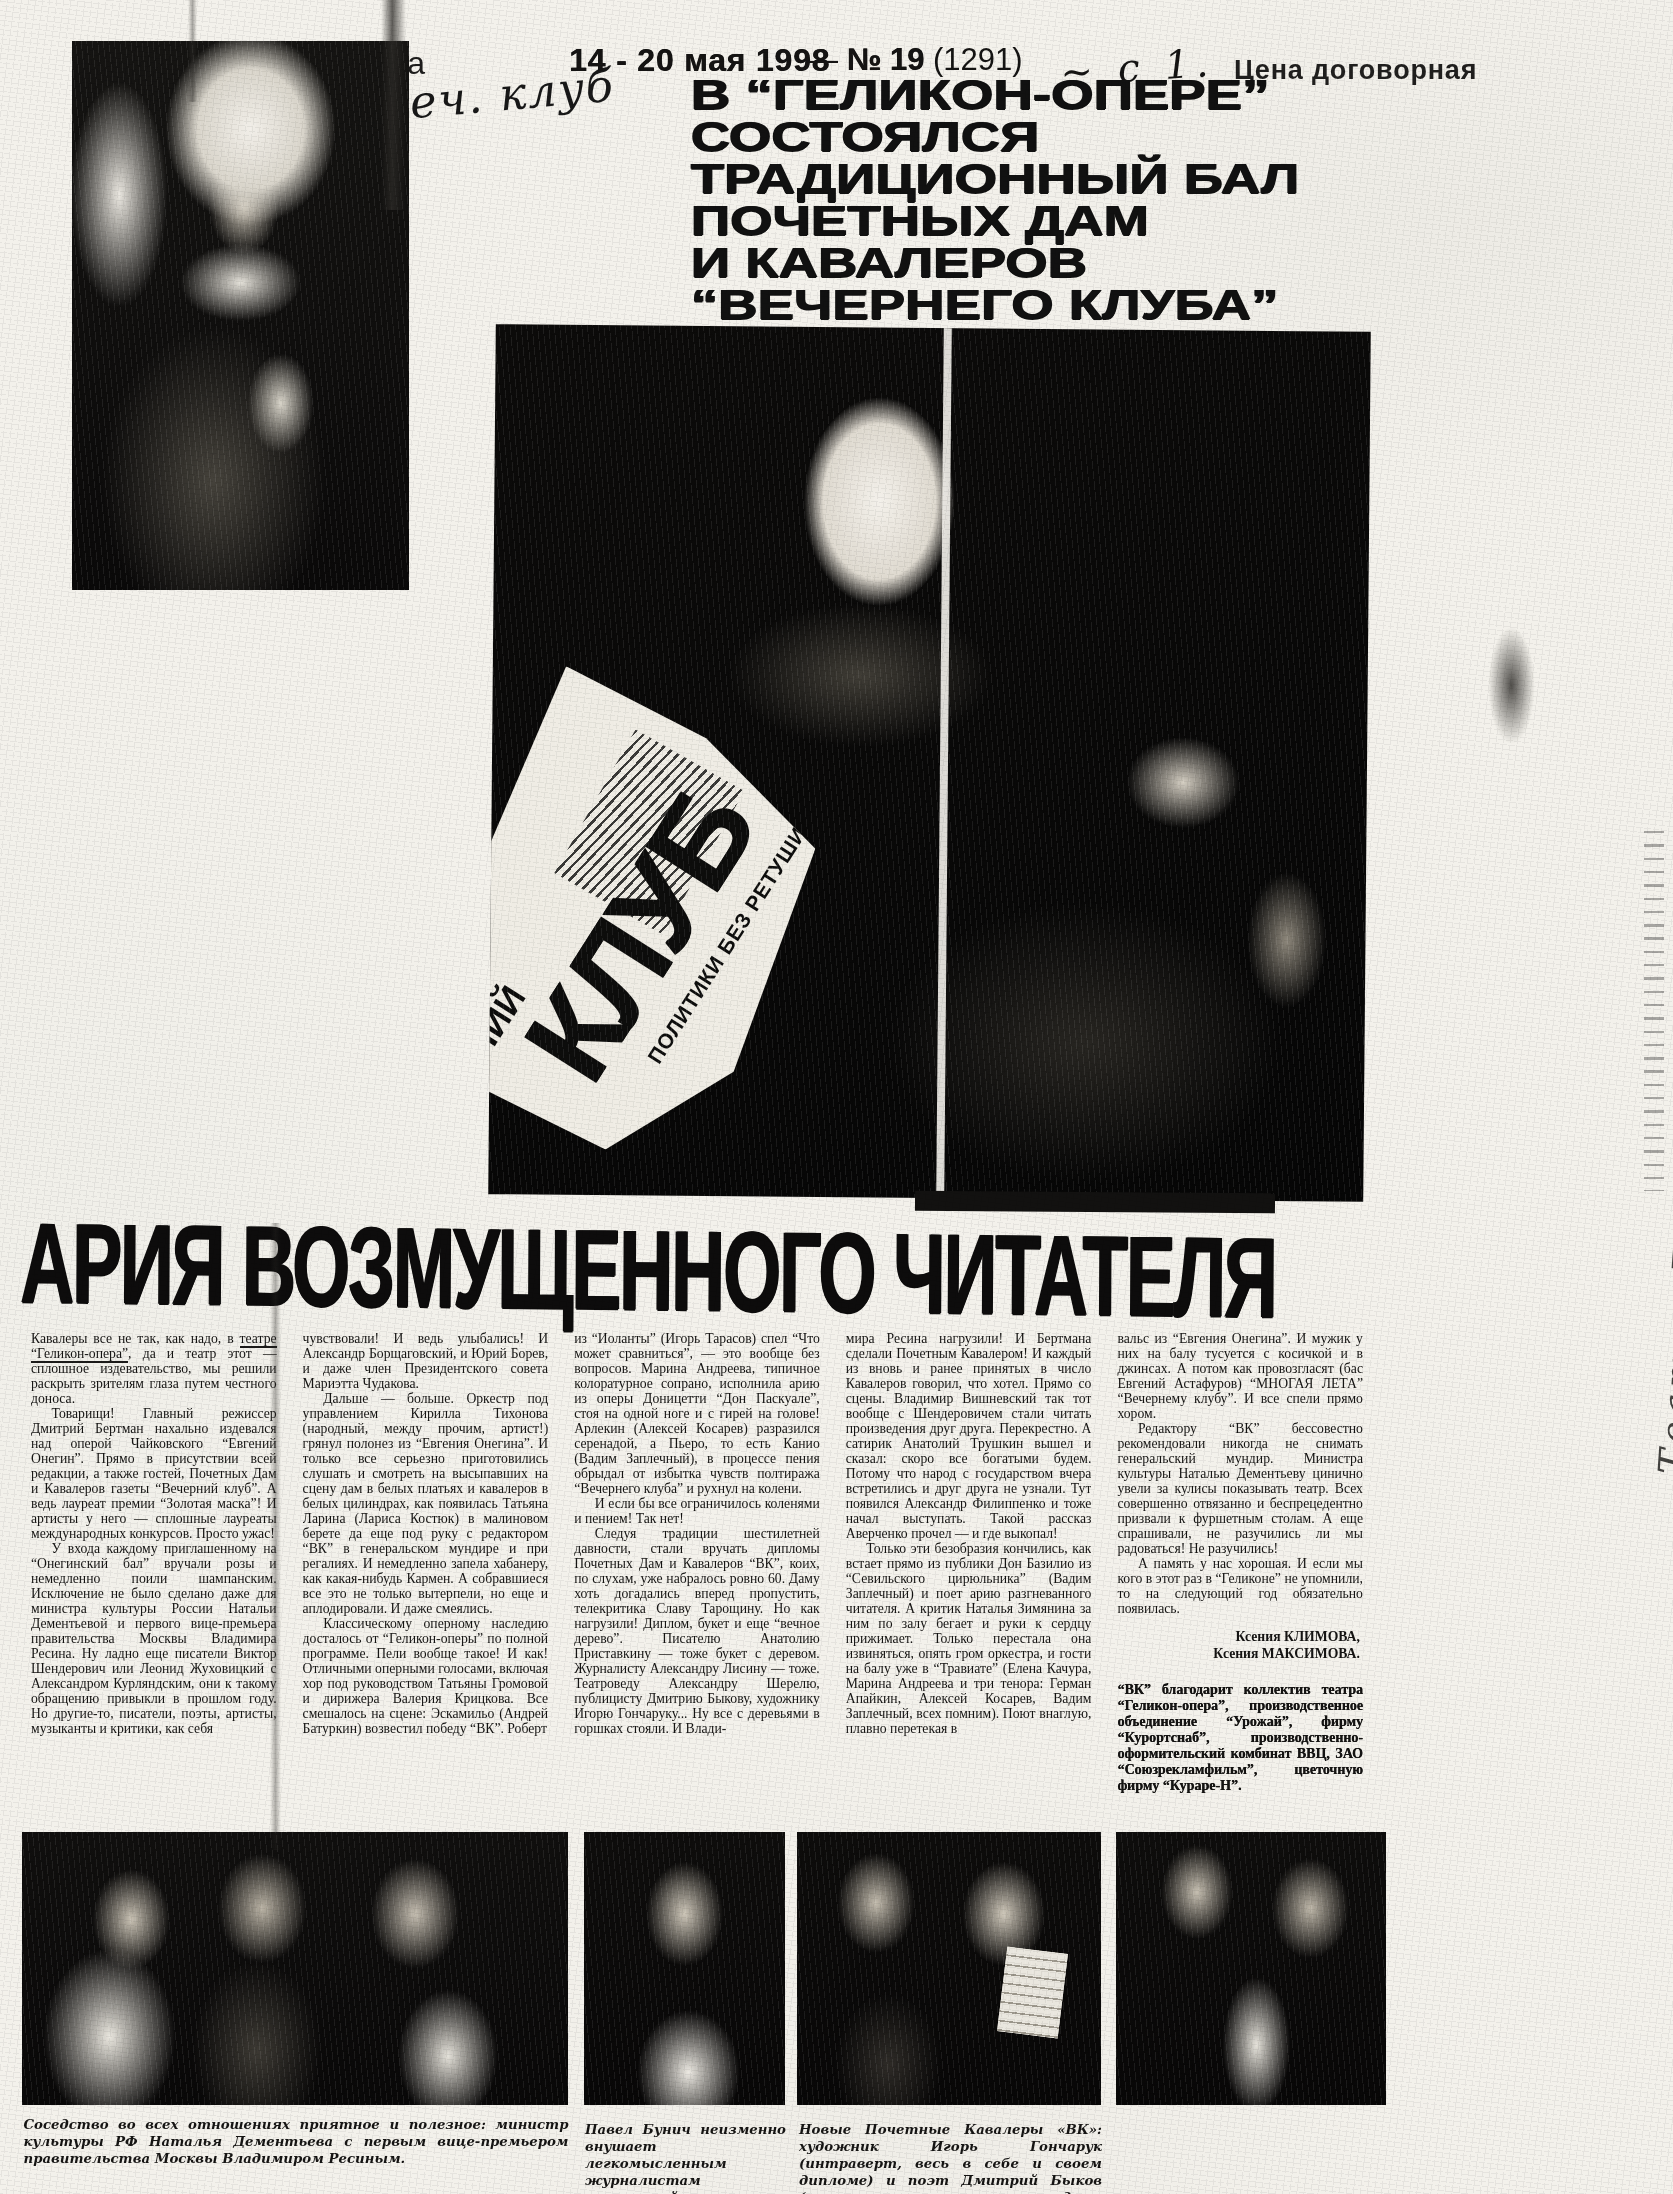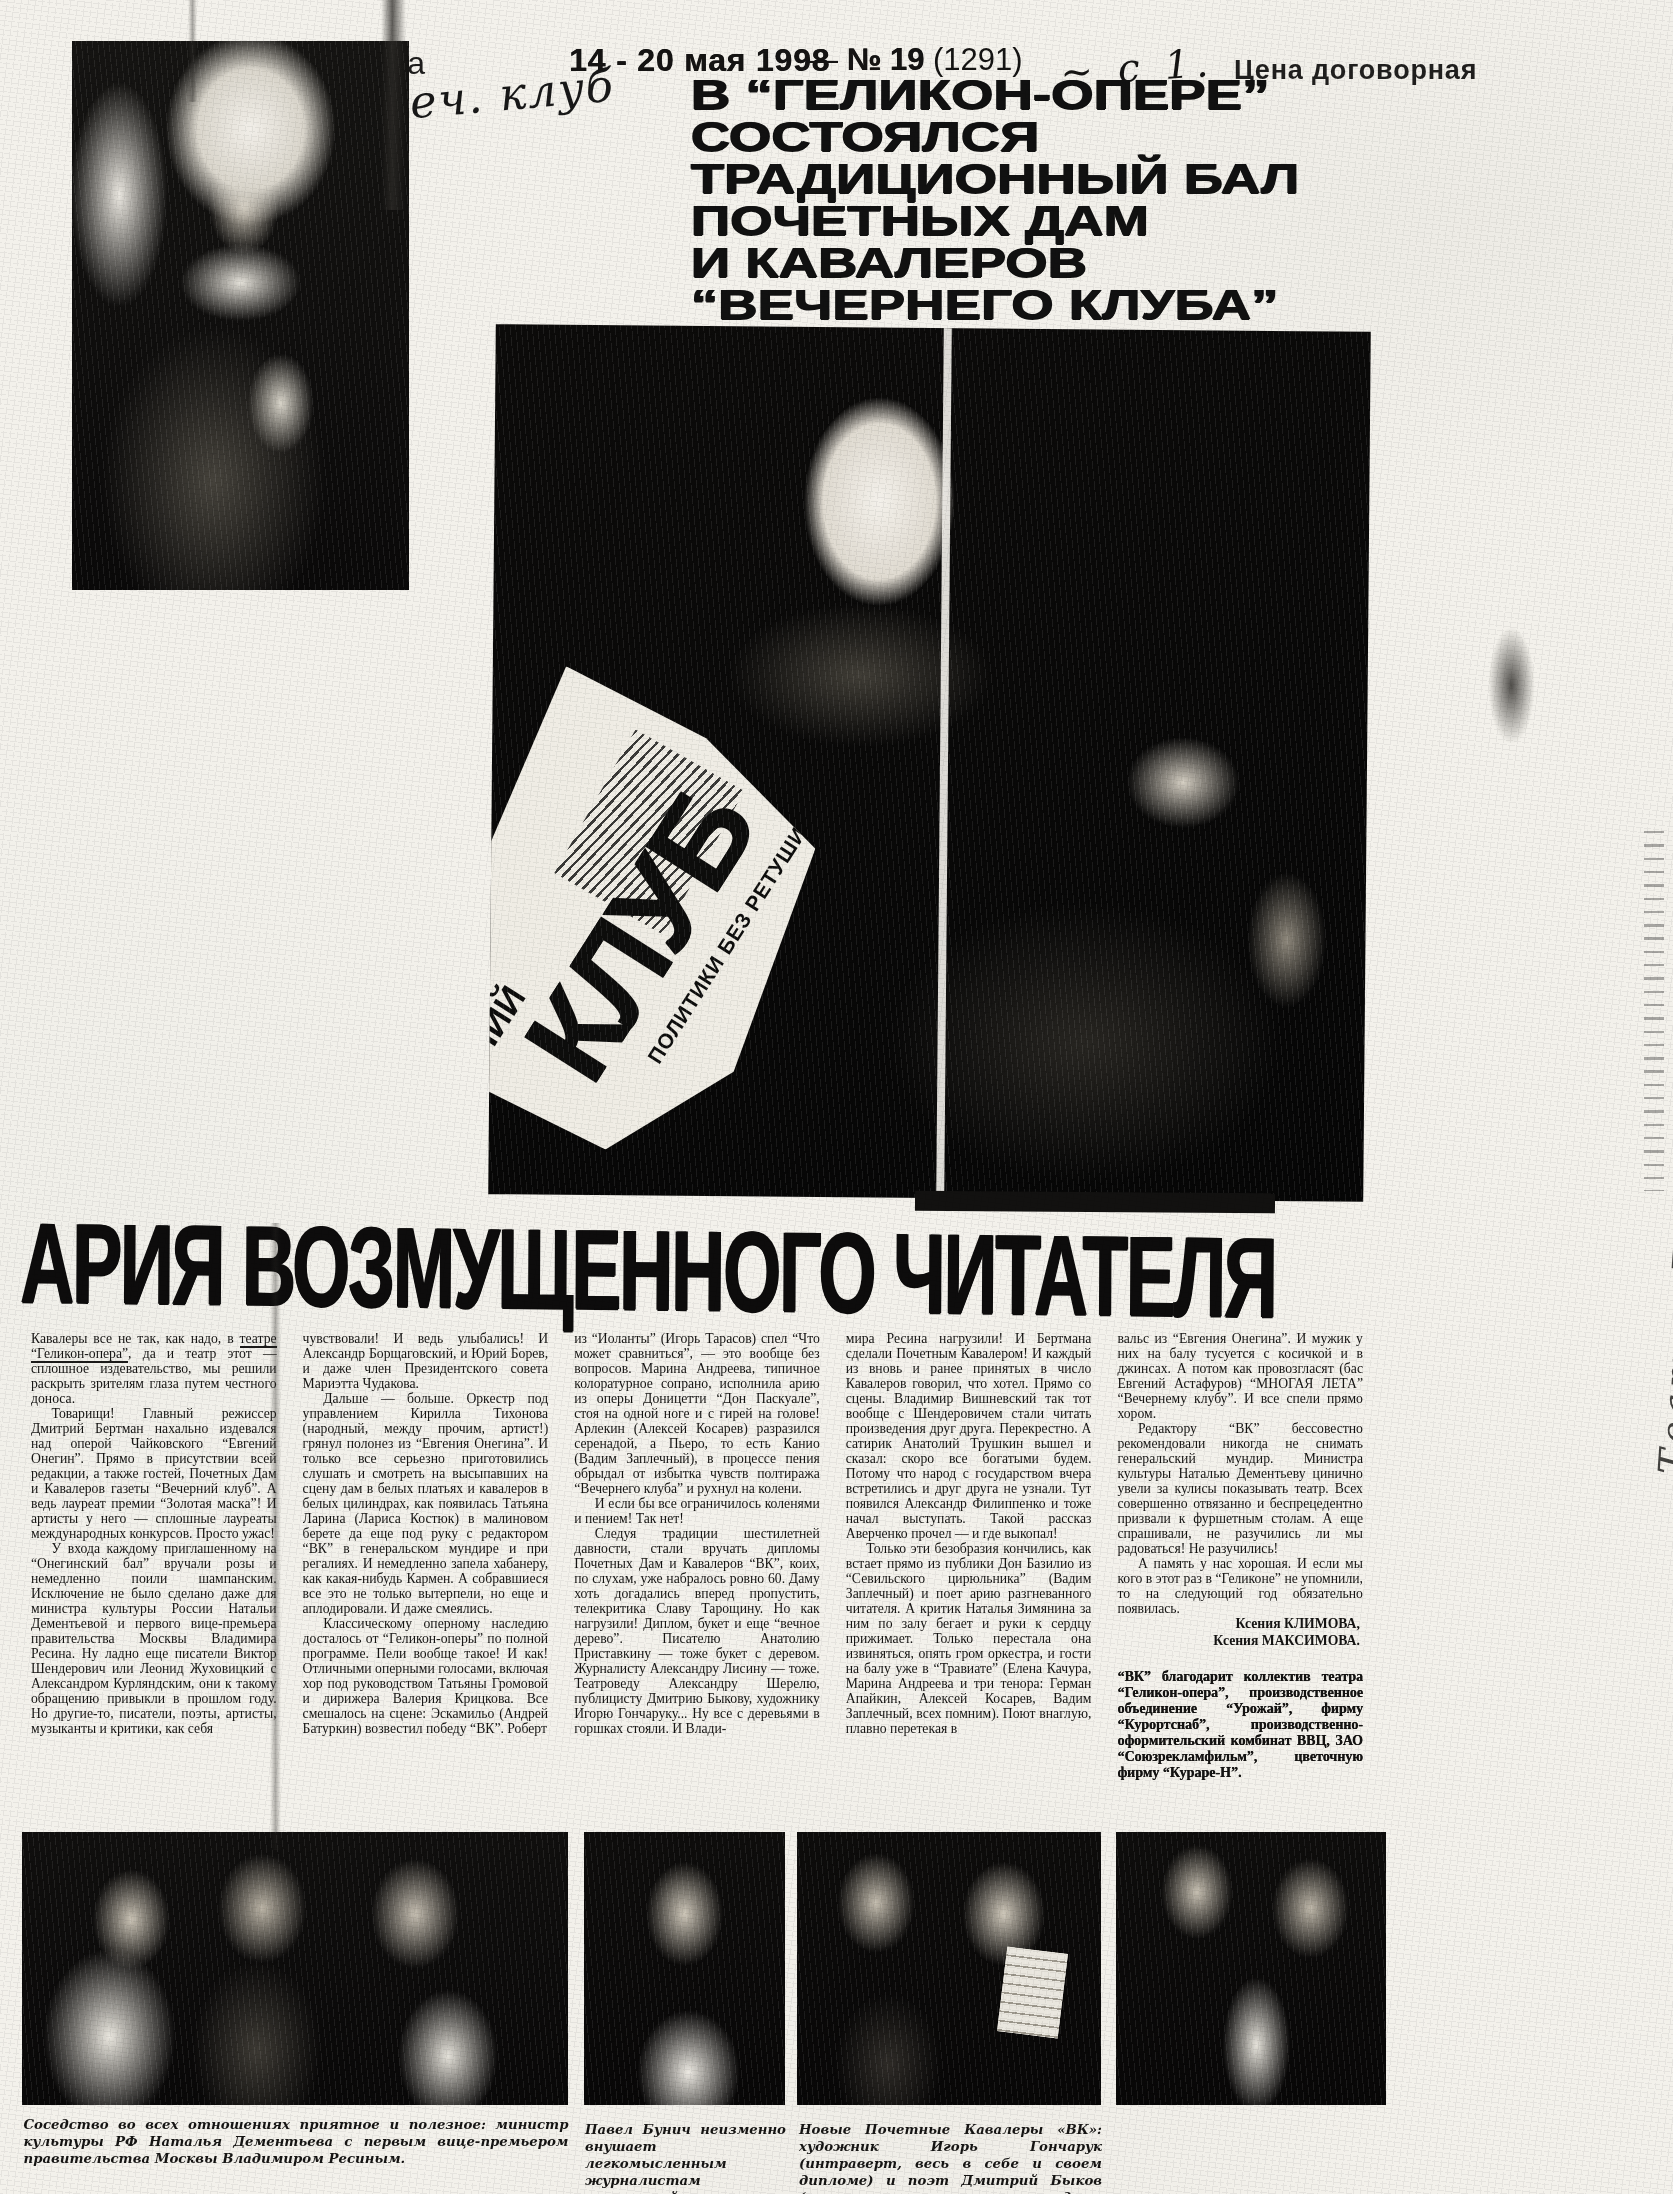--- a/index.html
+++ b/index.html
@@ -76,21 +76,21 @@
     transform:scaleX(.655) rotate(.45deg);transform-origin:0 0;
     text-shadow:2.4px 0 currentColor,1.2px 1.2px currentColor;}
 
   
   #article{left:31px;top:1331px;width:1332px;height:516px;display:flex;gap:26px;
     text-align:justify;font-size:13.7px;line-height:15px;overflow:hidden;}
   #article .col{flex:1 1 0;overflow:hidden;}
   #article p{margin:0;}
   #article p.ind{text-indent:1.5em;}
   .underl{border-bottom:2px solid #1c1b1a;}
-  #signature{text-align:right;font-weight:700;padding-right:3.1px;margin-top:0;line-height:16.5px;}
+  #signature{text-align:right;font-weight:700;padding-right:3.1px;margin-top:13px;line-height:16.5px;}
   #acknowledgement{margin-top:20.4px;font-weight:700;font-size:14px;line-height:16px;
     text-shadow:0.3px 0 currentColor;}
 
   
   #bphoto-1{left:22px;top:1832px;width:546px;height:273px;
     background:
       radial-gradient(55px 71px at 20% 32%, #c9c2b4 0%, rgba(0,0,0,0) 70%),
       radial-gradient(94px 125px at 16% 75%, #e9e6de 0%, rgba(0,0,0,0) 70%),
       radial-gradient(63px 78px at 44% 28%, #b9b2a4 0%, rgba(0,0,0,0) 70%),
       radial-gradient(86px 118px at 43% 80%, #3c3933 0%, rgba(0,0,0,0) 75%),

